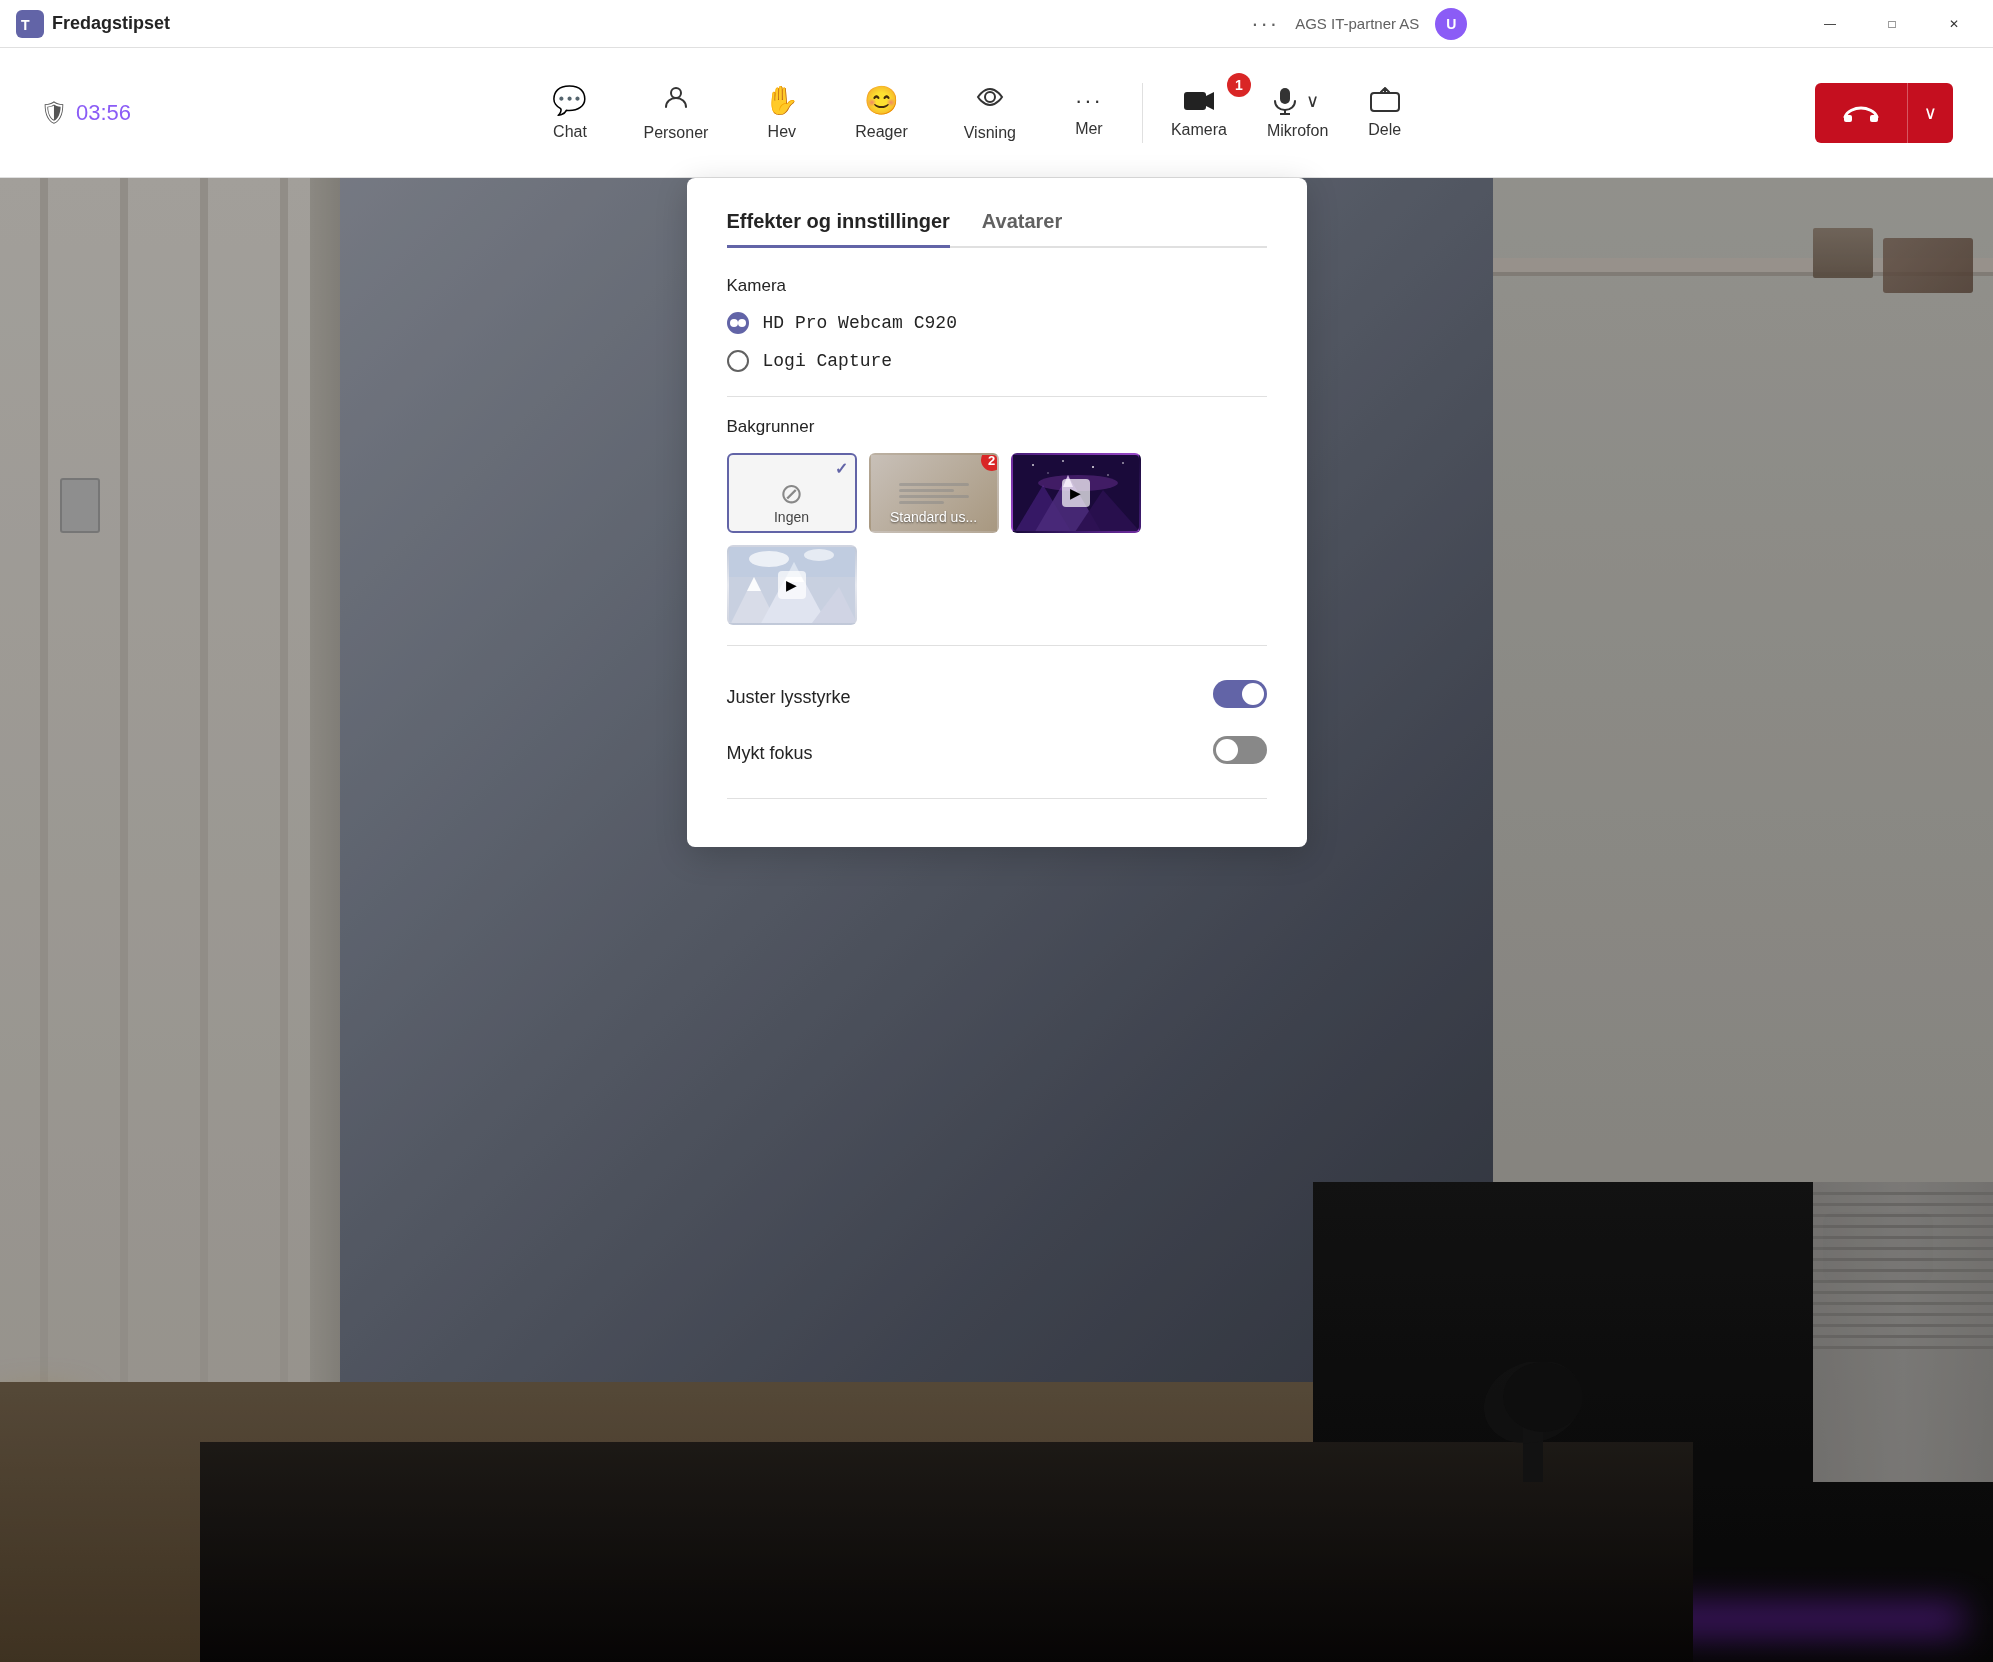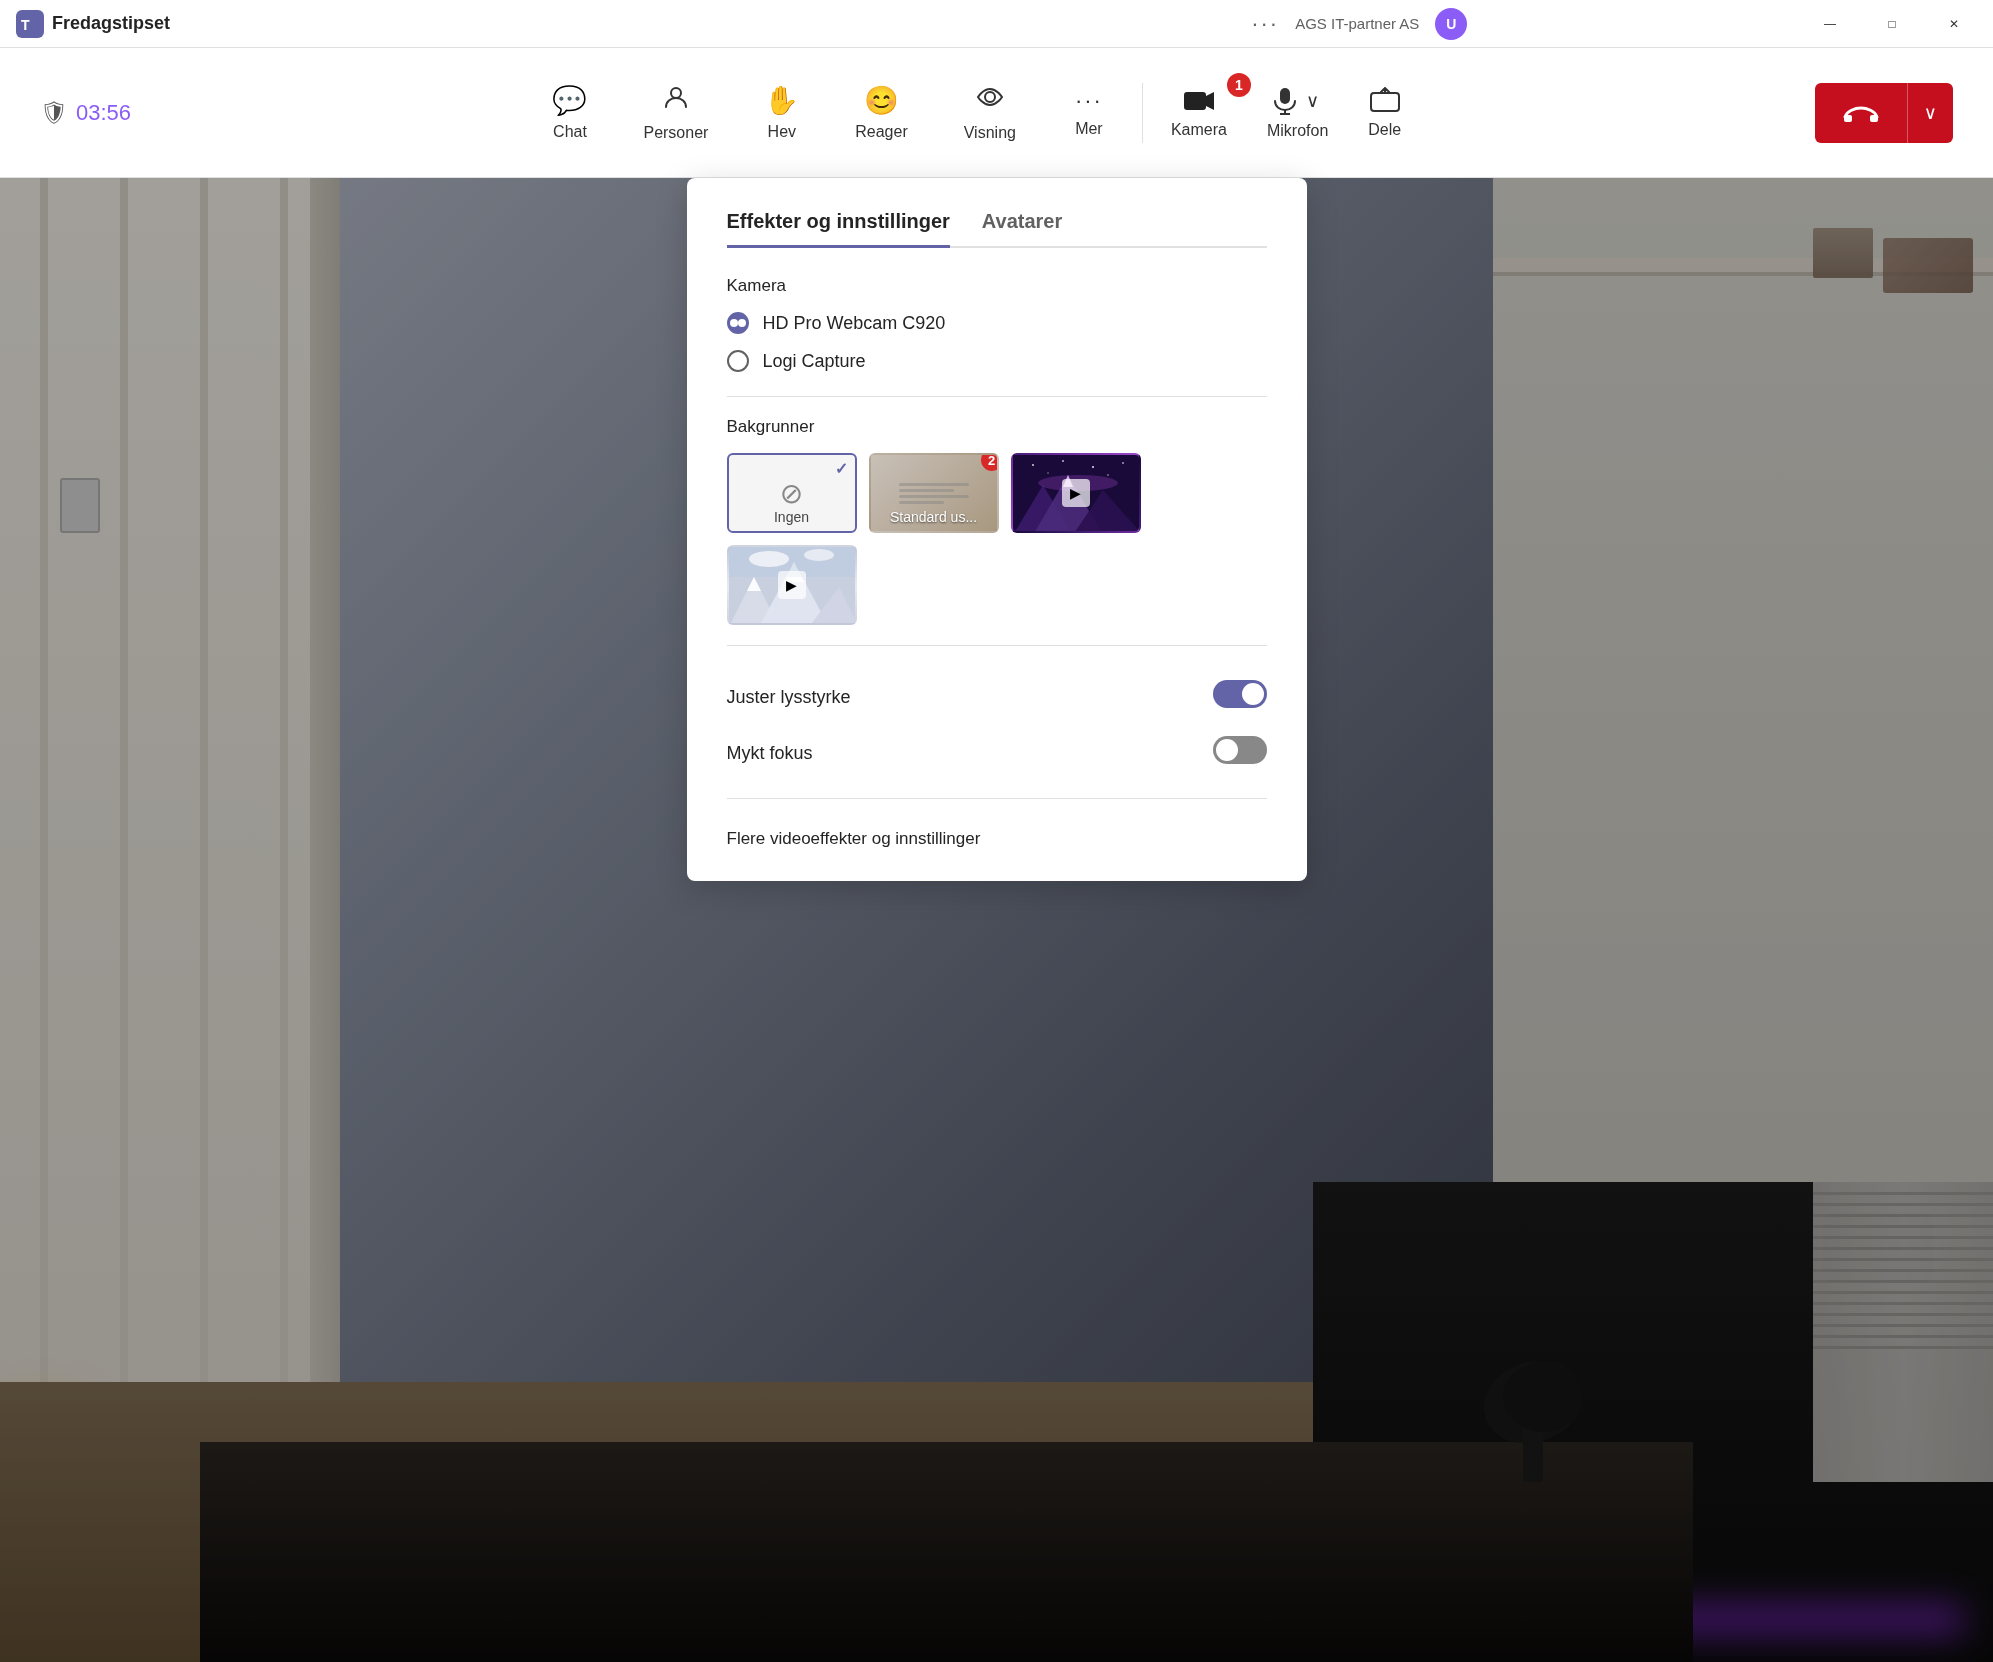--- a/index.html
+++ b/index.html
@@ -328,20 +328,21 @@
       border-radius: 50%;
       background: white;
     }
     .radio-circle.unselected {
       background: white;
       border: 2px solid #616161;
     }
     .radio-label {
       font-size: 18px;
       color: #242424;
+      font-family: Liberation Mono, monospace;
     }
 
     
     .divider {
       height: 1px;
       background: #e0e0e0;
       margin: 20px 0;
     }
 
     
@@ -805,14 +806,13 @@
 
   <div class="toggle-row">
     <span class="toggle-label">Mykt fokus</span>
     <div class="toggle off">
       <div class="toggle-knob"></div>
     </div>
   </div>
 
   <div class="divider"></div>
 
-  <div class="more-link">Flere videoeffekter og innstillinger</div>
 </div>
 
 </body></html>

